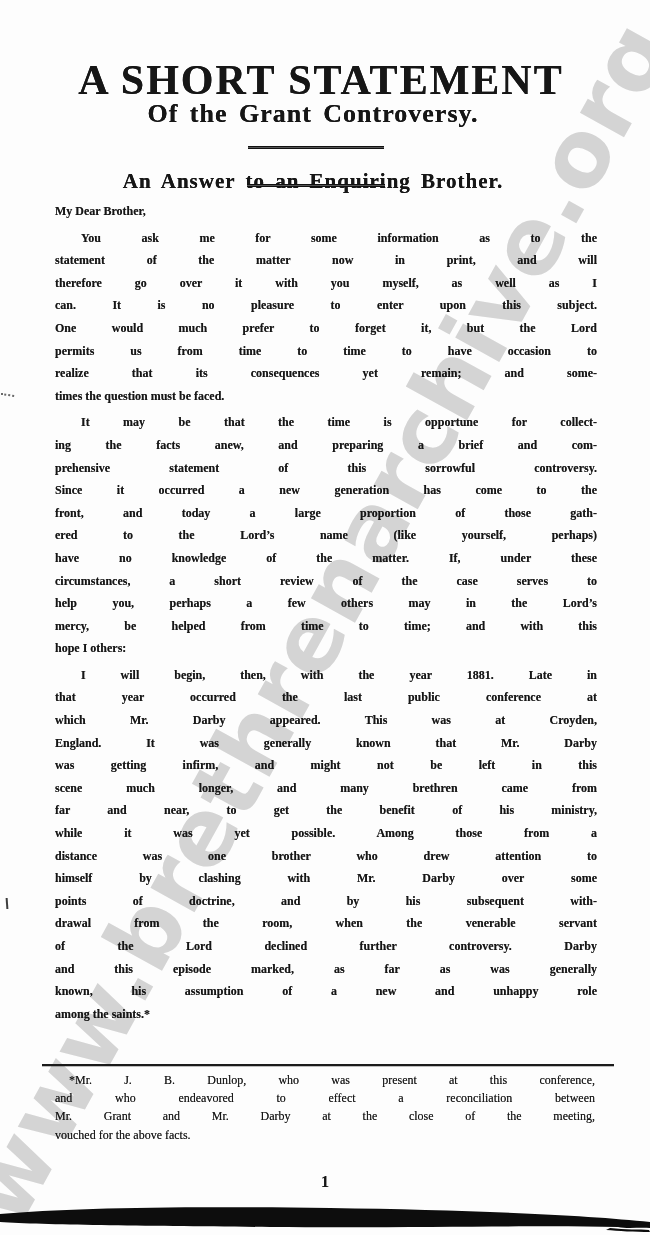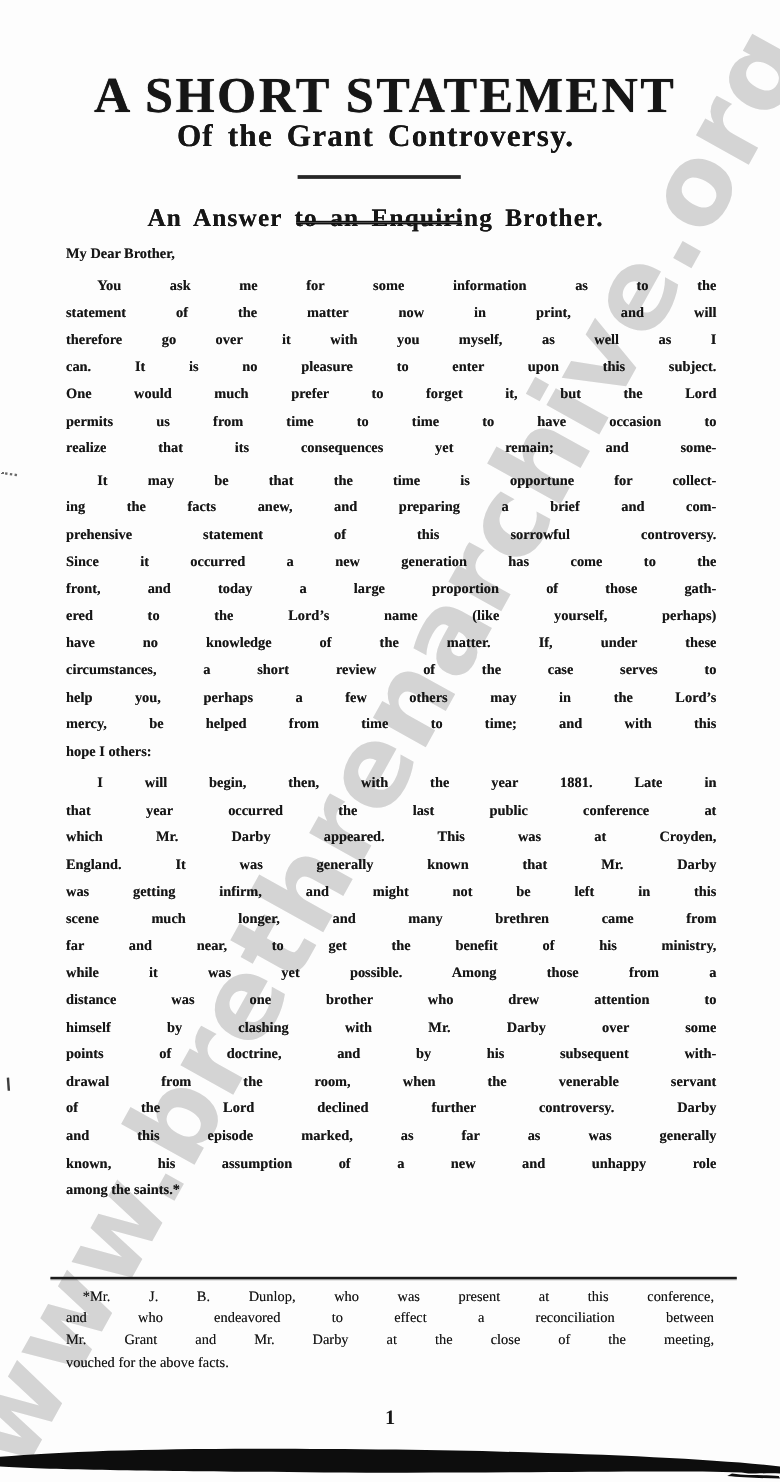--- a/index.html
+++ b/index.html
@@ -139,20 +139,21 @@
           <div class="line last">My Dear Brother,</div>
         </div>
         <div class="para">
           <div class="line indent">You ask me for some information as to the</div>
           <div class="line">statement of the matter now in print, and will</div>
           <div class="line">therefore go over it with you myself, as well as I</div>
           <div class="line">can. It is no pleasure to enter upon this subject.</div>
           <div class="line">One would much prefer to forget it, but the Lord</div>
           <div class="line">permits us from time to time to have occasion to</div>
           <div class="line">realize that its consequences yet remain; and some-</div>
+          <div class="line last">times the question must be faced.</div>
         </div>
         <div class="para">
           <div class="line indent">It may be that the time is opportune for collect-</div>
           <div class="line">ing the facts anew, and preparing a brief and com-</div>
           <div class="line">prehensive statement of this sorrowful controversy.</div>
           <div class="line">Since it occurred a new generation has come to the</div>
           <div class="line">front, and today a large proportion of those gath-</div>
           <div class="line">ered to the Lord’s name (like yourself, perhaps)</div>
           <div class="line">have no knowledge of the matter. If, under these</div>
           <div class="line">circumstances, a short review of the case serves to</div>

